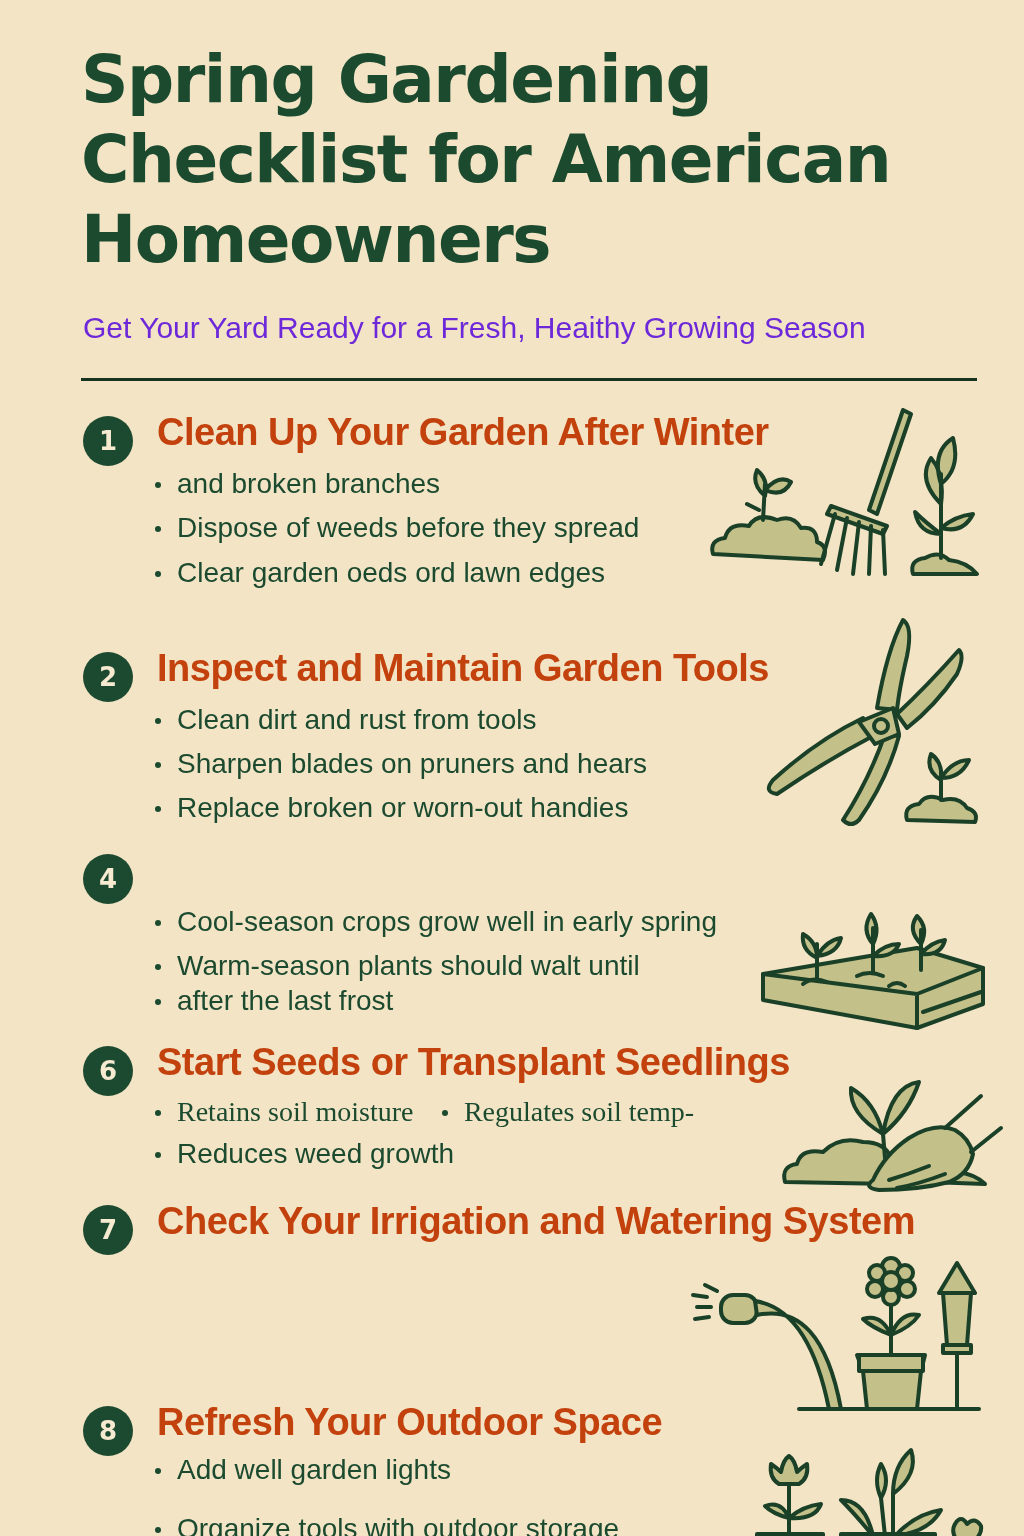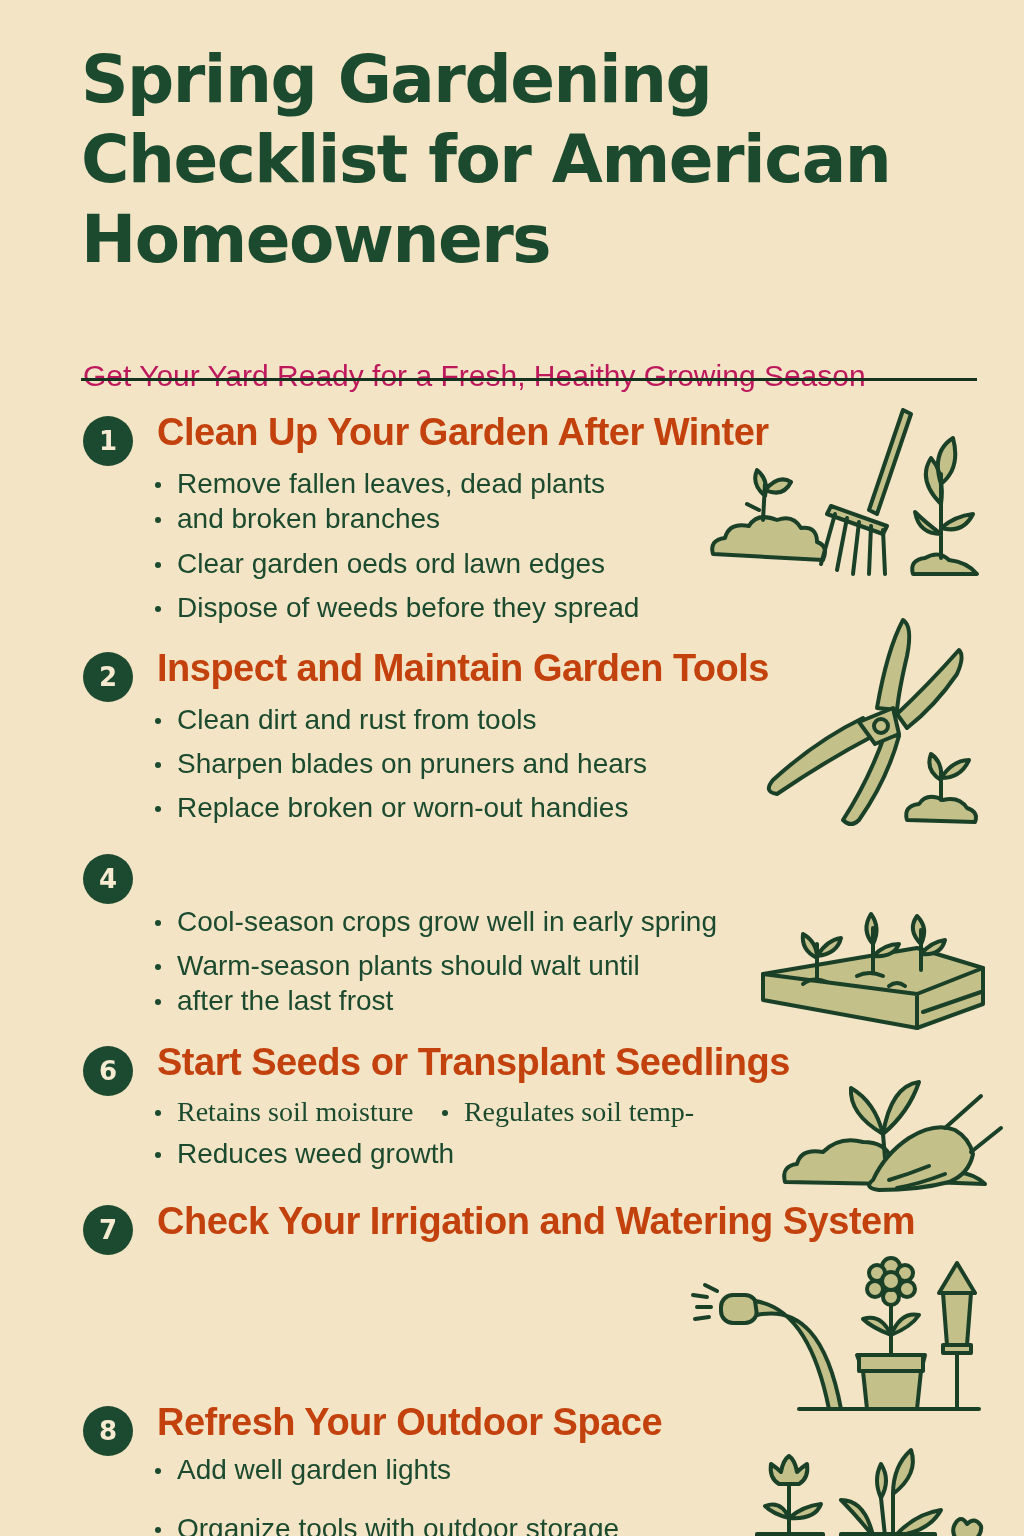--- a/index.html
+++ b/index.html
@@ -13,21 +13,21 @@
     .page { position: absolute; left: 17px; top: 0; width: 1024px; height: 1252px; }
     .title {
       position: absolute; left: 64px; top: 40px; width: 920px;
       font-family: "DejaVu Sans", sans-serif;
       font-weight: bold; font-size: 66px; line-height: 80px;
       letter-spacing: -1.5px; color: #1b4a2f;
     }
     .subtitle {
       position: absolute; left: 66px; top: 308px;
       font-family: "Liberation Sans", sans-serif;
-      font-size: 30px; line-height: 40px; color: #be185d; margin-top: 48px;
+      font-size: 30px; line-height: 40px; color: #6d28d9;
     }
     .divider {
       position: absolute; left: 64px; top: 378px; width: 896px; height: 3px;
       background: #15331f;
     }
     .section { position: absolute; left: 0; width: 1024px; }
     .num {
       position: absolute; left: 66px; width: 50px; height: 50px; border-radius: 50%;
       background: #1c4a30; color: #f6ead0;
       font-family: "DejaVu Sans", sans-serif; font-weight: bold; font-size: 26px;
@@ -58,24 +58,23 @@
 <div class="page">
 
   <h1 class="title">Spring Gardening Checklist for American Homeowners</h1>
   <div class="subtitle">Get Your Yard Ready for a Fresh, Heaithy Growing Season</div>
   <div class="divider"></div>
 
   <div class="section" style="top:404px;height:230px;">
     <div class="num" style="top:12px;">1</div>
     <div class="sec-title" style="top:5px;">Clean Up Your Garden After Winter</div>
     <div class="bullets" style="top:62px;">
-      <div class="bullet">Remove fallen leaves, dead plants</div>
       <div class="bullet" style="padding-left:26px;"><span>and broken branches</span></div>
+      <div class="bullet" style="margin-top:9px;">Dispose of weeds before they spread</div>
       <div class="bullet" style="margin-top:10px;">Clear garden oeds ord lawn edges</div>
-      <div class="bullet" style="margin-top:9px;">Dispose of weeds before they spread</div>
     </div>
     <div class="icon" style="left:688px;top:0px;width:280px;height:180px;">
       <svg viewBox="0 0 280 180" fill="#c4c08a" stroke="#1a4028" stroke-width="4" stroke-linecap="round" stroke-linejoin="round">
         <path d="M8 150 Q4 136 20 134 Q24 118 44 122 Q52 108 72 116 Q88 110 96 124 Q112 122 112 138 Q124 142 118 156 Z"></path>
         <path d="M58 116 L60 80 M60 92 Q46 80 52 66 Q64 76 60 92 M60 86 Q74 70 86 78 Q78 94 60 86 M42 100 L54 106"></path>
         <path d="M198 6 L206 10 L172 110 L164 106 Z"></path>
         <path d="M126 102 L182 122 L178 130 L122 110 Z"></path>
         <path d="M130 110 L116 160 M142 114 L132 166 M154 118 L148 170 M166 122 L164 170 M178 126 L180 170" fill="none"></path>
         <path d="M208 170 Q204 156 220 154 Q234 146 244 156 Q262 158 272 170 Z"></path>
         <path d="M236 154 L236 70 M236 100 Q212 76 226 54 Q240 70 236 100 M236 80 Q256 64 248 34 Q226 48 236 80 M236 124 Q250 112 268 110 Q258 130 236 124 M236 130 Q220 118 210 108 Q214 130 236 130"></path>

